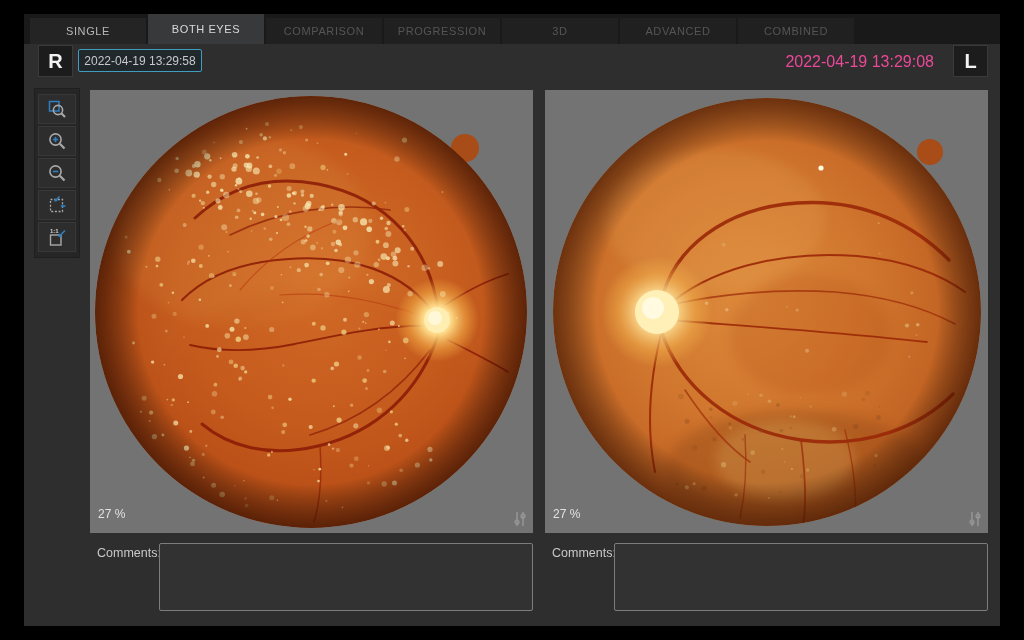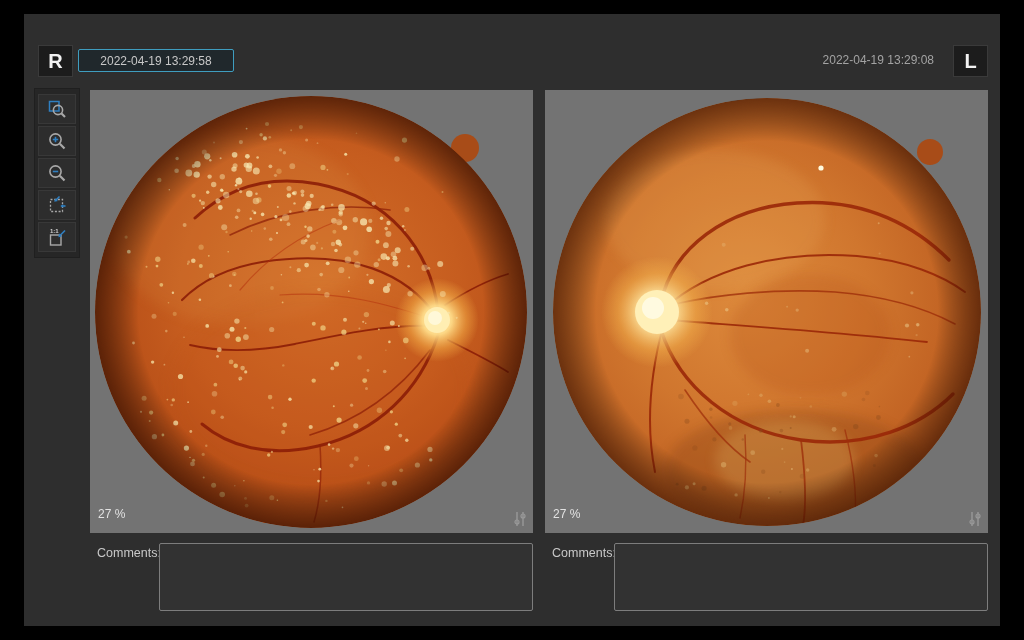--- a/index.html
+++ b/index.html
@@ -12,24 +12,24 @@
   .tab{width:116px;height:26px;margin-right:2px;display:flex;align-items:center;justify-content:center;
        font-size:11px;letter-spacing:.6px;color:#b9b9b9;background:#242424;cursor:pointer;}
   .tab.active{height:30px;background:#37393a;color:#dadada;}
   .tab.disabled{background:#202020;color:#555;}
 
   
   .eye-badge{position:absolute;width:35px;height:32px;background:#1c1c1c;border:1px solid #3a3a3a;
              color:#f2f2f2;font-weight:bold;font-size:20px;display:flex;align-items:center;justify-content:center;box-sizing:border-box;}
   .badge-left{left:14px;top:31px;}
   .badge-right{left:929px;top:31px;}
-  .ts-box{position:absolute;left:54px;top:35px;width:156px;height:23px;background:#20282c;
+  .ts-box{position:absolute;left:54px;top:35px;width:124px;height:23px;background:#20282c;
           border:1px solid #3f9dbf;border-radius:2px;color:#c8c8c8;font-size:12px;
           display:flex;align-items:center;justify-content:center;box-sizing:border-box;}
-  .ts-plain{position:absolute;right:66px;top:39px;color:#a3a3a3;font-size:12px;}
+  .ts-plain{position:absolute;right:66px;top:39px;color:#ec4899;font-size:16px;}
 
   
   .toolbar{position:absolute;left:10px;top:74px;width:46px;padding:3px 0;background:#262626;border:1px solid #1f1f1f;box-sizing:border-box;}
   .tool-btn{width:38px;height:30px;margin:2px auto;background:#2d2d2d;border:1px solid #383838;
             display:flex;align-items:center;justify-content:center;cursor:pointer;box-sizing:border-box;}
 
   
   .panel{position:absolute;top:76px;width:443px;height:443px;background:#737373;}
   .panel.left{left:66px;}
   .panel.right{left:521px;}
@@ -43,20 +43,29 @@
                 border:1px solid #7d7d7d;border-radius:2px;color:#ddd;font-size:12px;
                 resize:none;box-sizing:border-box;outline:none;font-family:"Liberation Sans",sans-serif;}
   .cb-left{left:135px;} .cb-right{left:590px;}
 </style>
 </head>
 <body>
 
 <div class="stage">
   <div class="window">
 
+    <div class="tabbar">
+      <div class="tab">SINGLE</div>
+      <div class="tab active">BOTH EYES</div>
+      <div class="tab disabled">COMPARISON</div>
+      <div class="tab disabled">PROGRESSION</div>
+      <div class="tab disabled">3D</div>
+      <div class="tab disabled">ADVANCED</div>
+      <div class="tab disabled">COMBINED</div>
+    </div>
 
     <div class="eye-badge badge-left">R</div>
     <div class="ts-box">2022-04-19 13:29:58</div>
     <div class="ts-plain">2022-04-19 13:29:08</div>
     <div class="eye-badge badge-right">L</div>
 
     <div class="toolbar">
       <div class="tool-btn">
         <svg width="22" height="22" viewBox="0 0 22 22">
           <rect x="3.5" y="3.5" width="9.5" height="9.5" fill="none" stroke="#2f7fc1" stroke-width="1.5"></rect>

